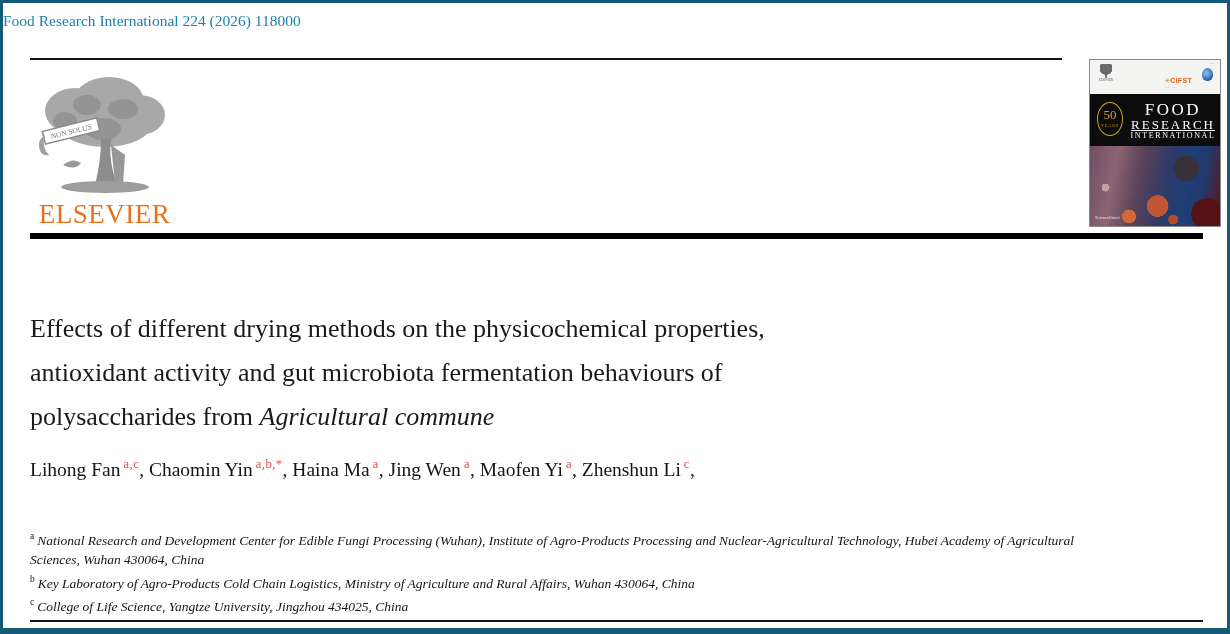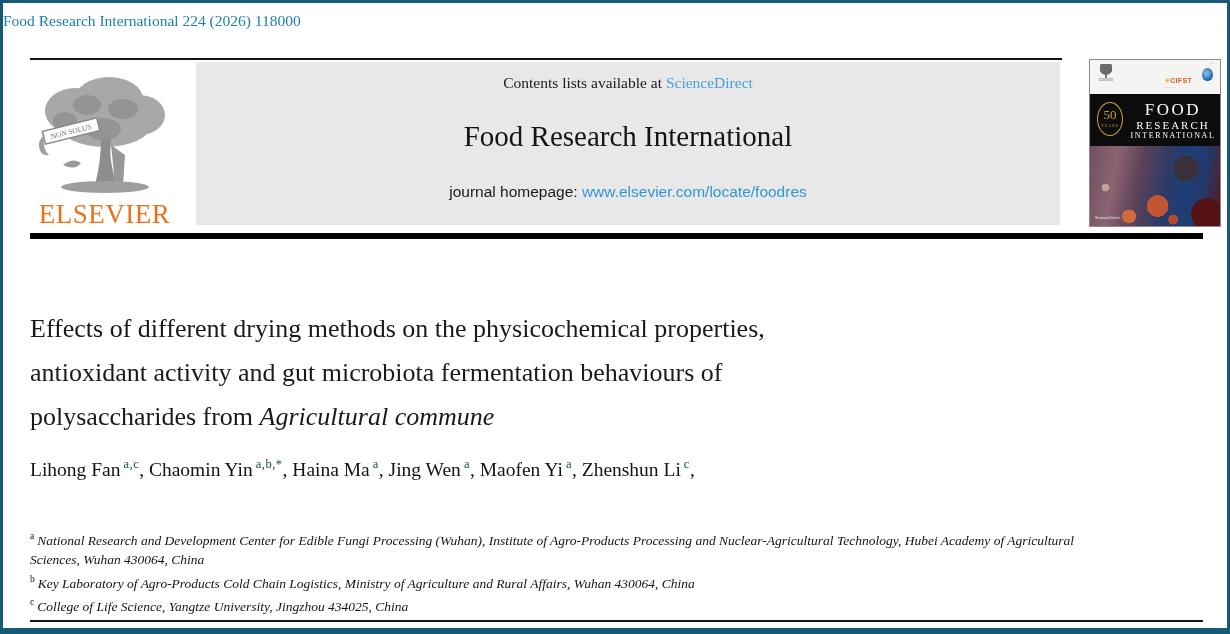--- a/index.html
+++ b/index.html
@@ -68,21 +68,21 @@
   .cover-black { position:relative; height:52px; background:#0c0c0c; color:#fff; }
   .laurel {
     position:absolute; left:7px; top:8px; width:26px; height:34px;
     border:1px solid #c9a227; border-radius:50%;
     color:#c9a227; text-align:center;font-family:Liberation Serif, serif;
   }
   .laurel .n50 { font-size:13px; line-height:16px; margin-top:4px; }
   .laurel .yrs { font-size:4px; letter-spacing:1px; }
   .cover-title { position:absolute; left:40px; top:6px; right:4px; text-align:center; }
   .ct-l1 { font-size:17px; letter-spacing:2.5px; line-height:19px; }
-  .ct-l2 { font-size:11px; letter-spacing:2px; line-height:12px; }
+  .ct-l2 { font-size:13px; letter-spacing:2px; line-height:12px;text-decoration:underline; }
   .ct-l3 { font-size:8px; letter-spacing:1.6px; line-height:10px; }
   .cover-art {
     position:relative; height:80px;
     background:
       radial-gradient(circle 13px at 74% 28%, #38313a 97%, transparent 100%),
       radial-gradient(circle 11px at 52% 75%, #c25634 97%, transparent 100%),
       radial-gradient(circle 7px at 30% 88%, #d06a3e 97%, transparent 100%),
       radial-gradient(circle 5px at 64% 92%, #b54a2a 97%, transparent 100%),
       radial-gradient(circle 4px at 12% 52%, #c8a09a 97%, transparent 100%),
       radial-gradient(circle 16px at 90% 85%, #541212 97%, transparent 100%),
@@ -95,21 +95,21 @@
   
   .title {
     position:absolute; left:27px; top:304px; width:1020px;
     font-size:26px; line-height:44px; color:#1a1a1a;
   }
   
   .authors {
     position:absolute; left:27px; top:446px; width:1060px;
     font-size:19.5px; line-height:30px; color:#141414;
   }
-  .au-sup { color:#14532d; font-size:12.5px; margin-left:3px; letter-spacing:0.5px; }
+  .au-sup { color:#ef4444; font-size:12.5px; margin-left:3px; letter-spacing:0.5px; }
   
   .affils {
     position:absolute; left:27px; top:524px; width:1045px;
     font-size:13.5px; line-height:19.5px; color:#141414;
   }
   .affil { font-style:italic; }
   .af-sup { font-style:normal; font-size:9.5px; margin-right:3px; }
   .bottom-rule { position:absolute; left:27px; top:617px; width:1173px; height:2px; background:#141414; }
 </style>
 </head>
@@ -143,31 +143,20 @@
         <g transform="rotate(-14 34 62)">
           <rect x="8" y="56" width="56" height="13" fill="#ffffff" stroke="#8a8a8a" stroke-width="1.5"></rect>
           <text x="36" y="65.5" text-anchor="middle" font-size="7.5" fill="#777777" font-family="Liberation Serif, serif">NON SOLUS</text>
         </g>
         <path d="M10 66 q-4 12 4 20 q-8 2 -10 -8 q-1 -8 6 -12" fill="#a0a0a0"></path>
       </svg>
     </span>
     <div class="elsevier-word">ELSEVIER</div>
   </div>
 
-  <div class="headbox">
-    <div class="contents-line">
-      <span>Contents lists available at</span>
-      <span class="link-blue">ScienceDirect</span>
-    </div>
-    <div class="journal-name">Food Research International</div>
-    <div class="homepage-line">
-      <span>journal homepage:</span>
-      <span class="link-blue">www.elsevier.com/locate/foodres</span>
-    </div>
-  </div>
 
   <div class="cover">
     <div class="cover-top">
       <div class="mini-els">
         <div class="mini-tree"></div>
         <div class="mini-word">ELSEVIER</div>
       </div>
       <div class="issn">·····</div>
       <div class="cifst">
         <span class="star">✳</span><span class="word">CIFST</span>

